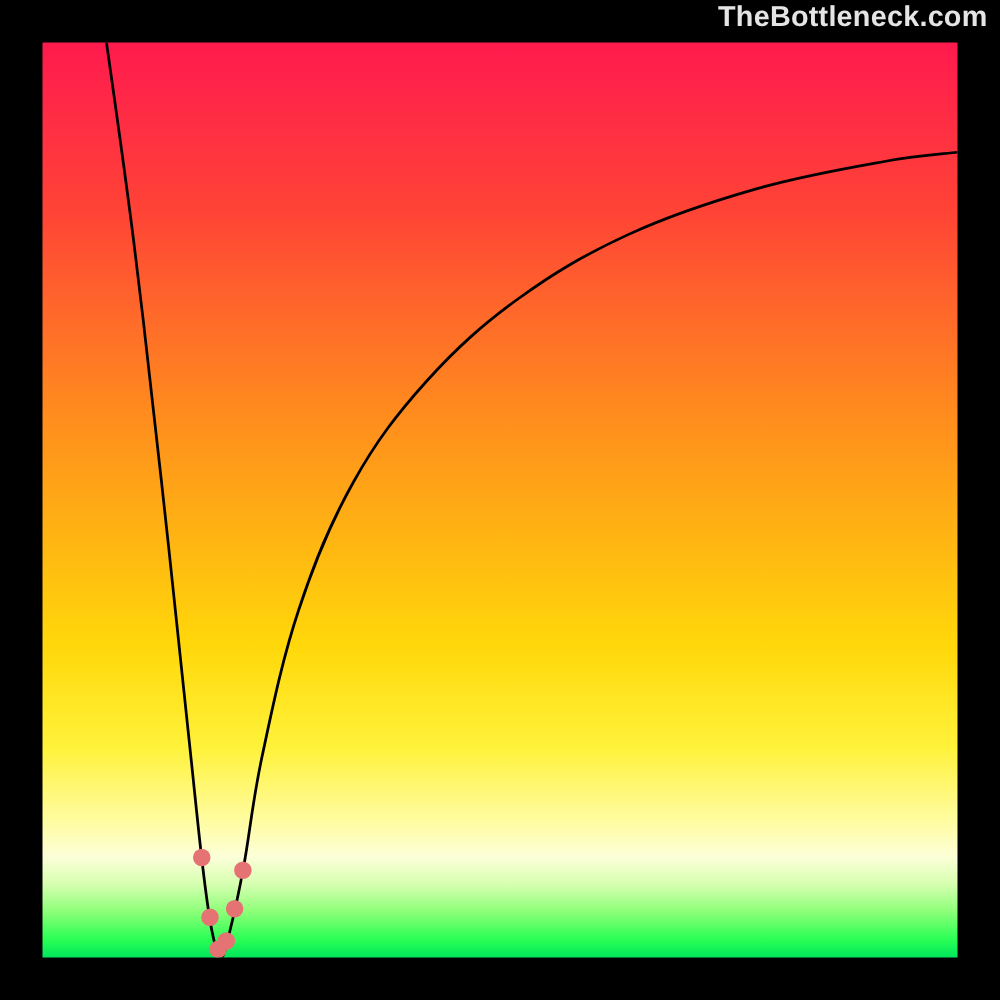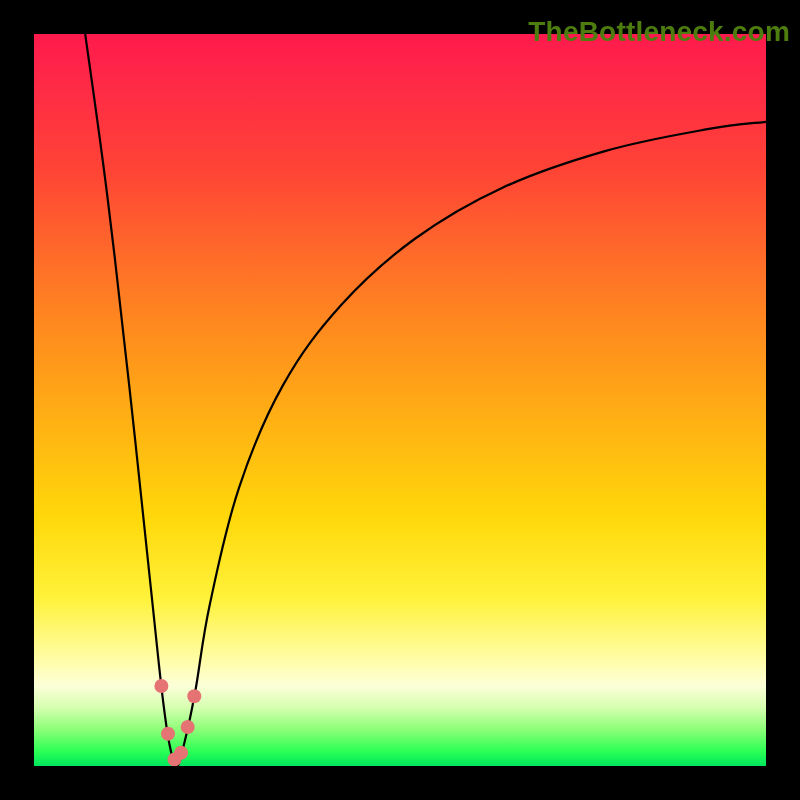--- a/index.html
+++ b/index.html
@@ -29,25 +29,25 @@
       #fffca0 85%,
       #fcffd8 89%,
       #d6ffb0 92%,
       #8cff78 95%,
       #2bff55 98%,
       #00e65c 100%
     );
   }
   .watermark {
     position: absolute;
-    top: 16px;
+    top: 0;
     right: 10px;
-    font-size: 28px;
+    font-size: 23px;
     font-weight: 600;
-    color: #4d7c0f;
+    color: #e5e5e5;
     letter-spacing: 0.2px;
     user-select: none;
   }
   svg.curve {
     position: absolute;
     left: 0;
     top: 0;
     width: 732px;
     height: 732px;
   }

